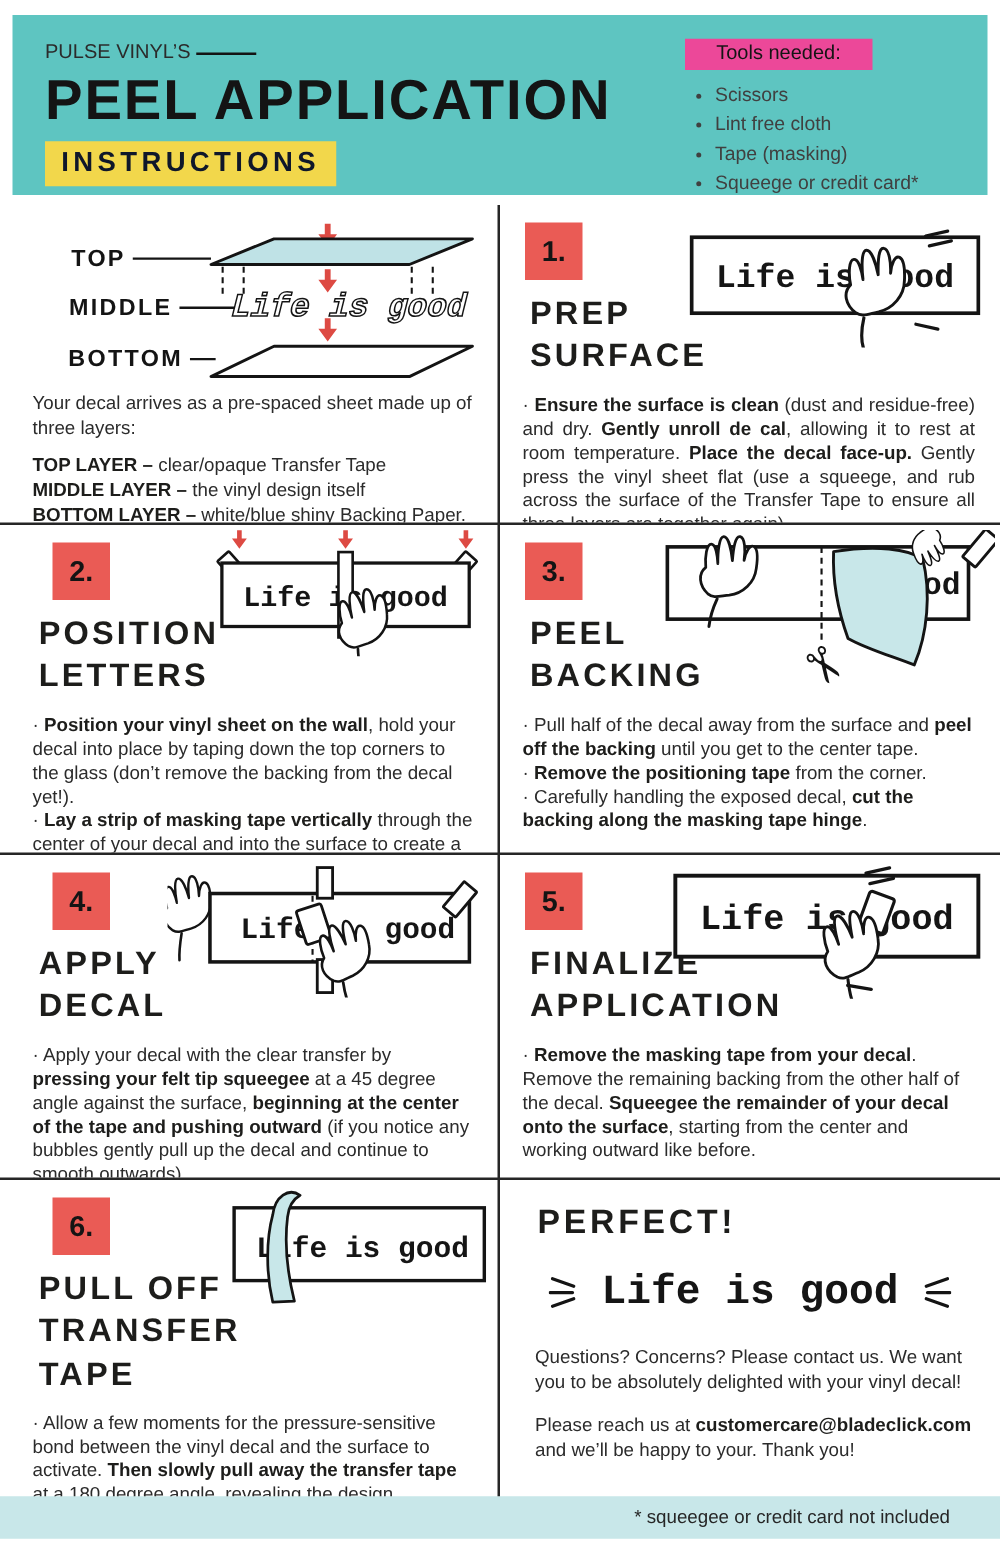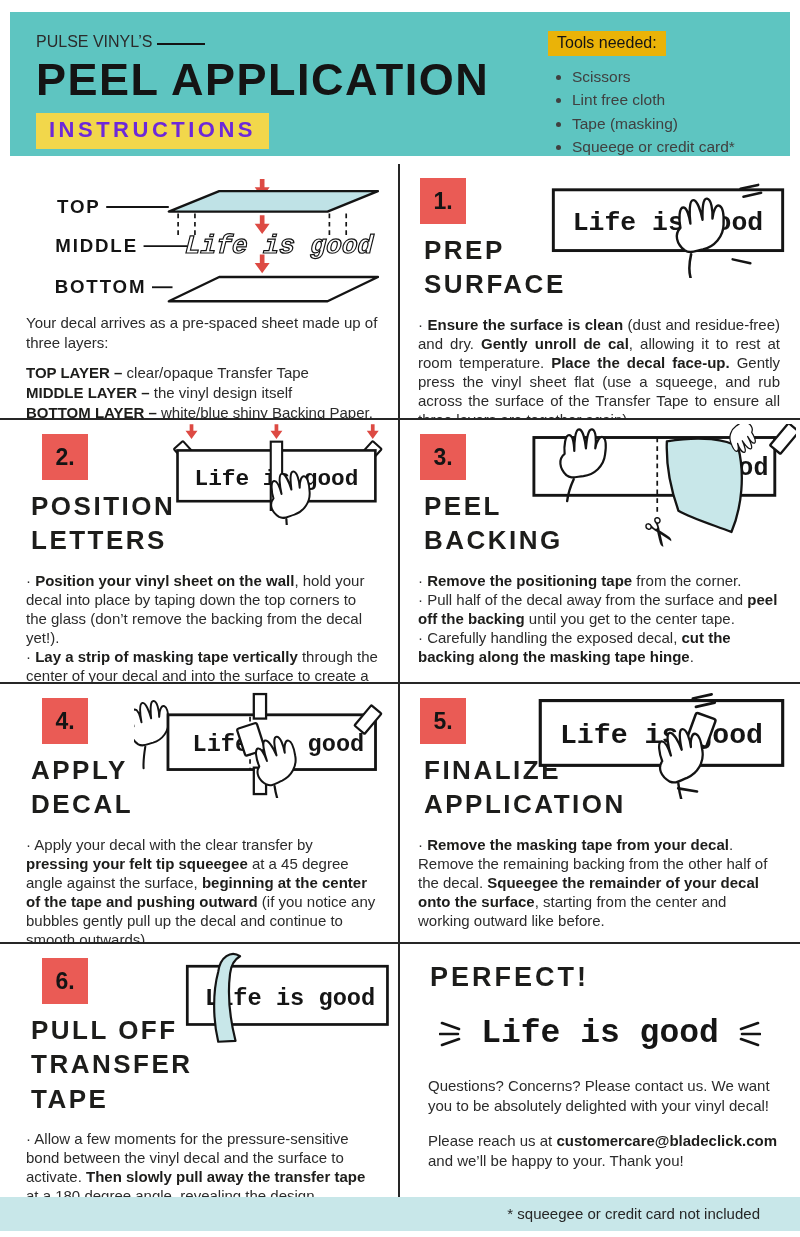--- a/index.html
+++ b/index.html
@@ -4,23 +4,23 @@
 <style>
   * { margin:0; padding:0; box-sizing:border-box; }
   html,body { background:#ffffff; }
   body { font-family:"Liberation Sans", sans-serif; color:#2b2b2b; }
   .page { width:800px; height:1237px; background:#fff; overflow:hidden; position:relative; }
 
   
   .masthead { margin:12px 10px 8px; height:144px; background:#5EC5C1; padding:21px 26px; position:relative; }
   .brand-line { display:inline-block; width:48px; height:2.5px; background:#141414; margin-left:4px; vertical-align:2px; }
   .page-title { font-size:45px; font-weight:700; letter-spacing:1.5px; color:#141414; margin:6px 0 11px; line-height:1; }
-  .subtitle { display:inline-block; background:#F2D74B; padding:4px 13px 6px; font-size:22px; font-weight:700; letter-spacing:3.5px; color:#6d28d9; }
+  .subtitle { display:inline-block; background:#F2D74B; padding:4px 13px 6px; font-size:22px; font-weight:700; letter-spacing:3.5px; color:#0f172a; }
   .tools { position:absolute; top:19px; right:22px; width:220px; }
-  .tools-label { display:inline-block; background:#eab308; padding:3px 9px 4px; font-size:16px; color:#141414; }
+  .tools-label { display:inline-block; background:#ec4899; padding:3px 25px 4px; font-size:16px; color:#141414; }
   .tools ul { margin:9px 0 0 24px; }
   .tools li { font-size:15.5px; line-height:1.5; color:#404040; }
 
   
   .grid { display:grid; grid-template-columns:400px 400px; grid-template-rows:256px 264px 260px 253px; }
   .cell { border-bottom:2px solid #262626; overflow:hidden; position:relative; padding:14px 20px 0 26px; }
   .col-left { border-right:2px solid #262626; }
   .col-right { padding-left:18px; }
   .row-last { border-bottom:none; }
 
@@ -183,22 +183,22 @@
           <path class="hand" d="M-21,16 C-27,7 -26,-3 -18,-7 C-17,-16 -13,-27 -9,-26 C-5,-25 -6,-14 -7,-8 C-5,-18 -1,-31 3,-30 C7,-29 7,-17 6,-8 C9,-18 13,-29 17,-27 C21,-25 19,-14 16,-6 C19,-13 24,-19 27,-16 C30,-13 28,-5 25,3 C21,15 9,22 -3,21 C-12,20 -17,21 -21,16 Z"></path>
           <path class="mark" d="M-14,22 C-20,30 -24,38 -26,44"></path>
         </g>
         <path class="flap" d="M196,18 C232,12 258,16 270,24 C277,52 274,86 263,112 C242,104 222,98 208,90 C199,65 195,42 196,18 Z"></path>
         <g transform="translate(274,12) rotate(140) scale(0.55)">
           <path class="hand" d="M-21,16 C-27,7 -26,-3 -18,-7 C-17,-16 -13,-27 -9,-26 C-5,-25 -6,-14 -7,-8 C-5,-18 -1,-31 3,-30 C7,-29 7,-17 6,-8 C9,-18 13,-29 17,-27 C21,-25 19,-14 16,-6 C19,-13 24,-19 27,-16 C30,-13 28,-5 25,3 C21,15 9,22 -3,21 C-12,20 -17,21 -21,16 Z"></path>
         </g>
         <text class="scissors-glyph" x="186" y="126" text-anchor="middle" transform="rotate(55 186 114)">✂</text>
       </svg>
       <div class="step-body">
+          <div class="para"><span>· Pull half of the decal away from the surface and </span><b>peel off the backing</b><span> until you get to the center tape.</span></div>
           <div class="para"><span>· </span><b>Remove the positioning tape</b><span> from the corner.</span></div>
-          <div class="para"><span>· Pull half of the decal away from the surface and </span><b>peel off the backing</b><span> until you get to the center tape.</span></div>
           <div class="para"><span>· Carefully handling the exposed decal, </span><b>cut the backing along the masking tape hinge</b><span>.</span></div>
         </div>
     </section>
 
     <section class="cell col-left">
       <div class="badge">4.</div>
       <h2 class="step-title">APPLY
 DECAL</h2>
       <svg class="art" style="top:8px; right:14px;" width="250" height="106" viewBox="0 0 265 112">
         <g transform="translate(16,36) rotate(-22) scale(0.85)">

